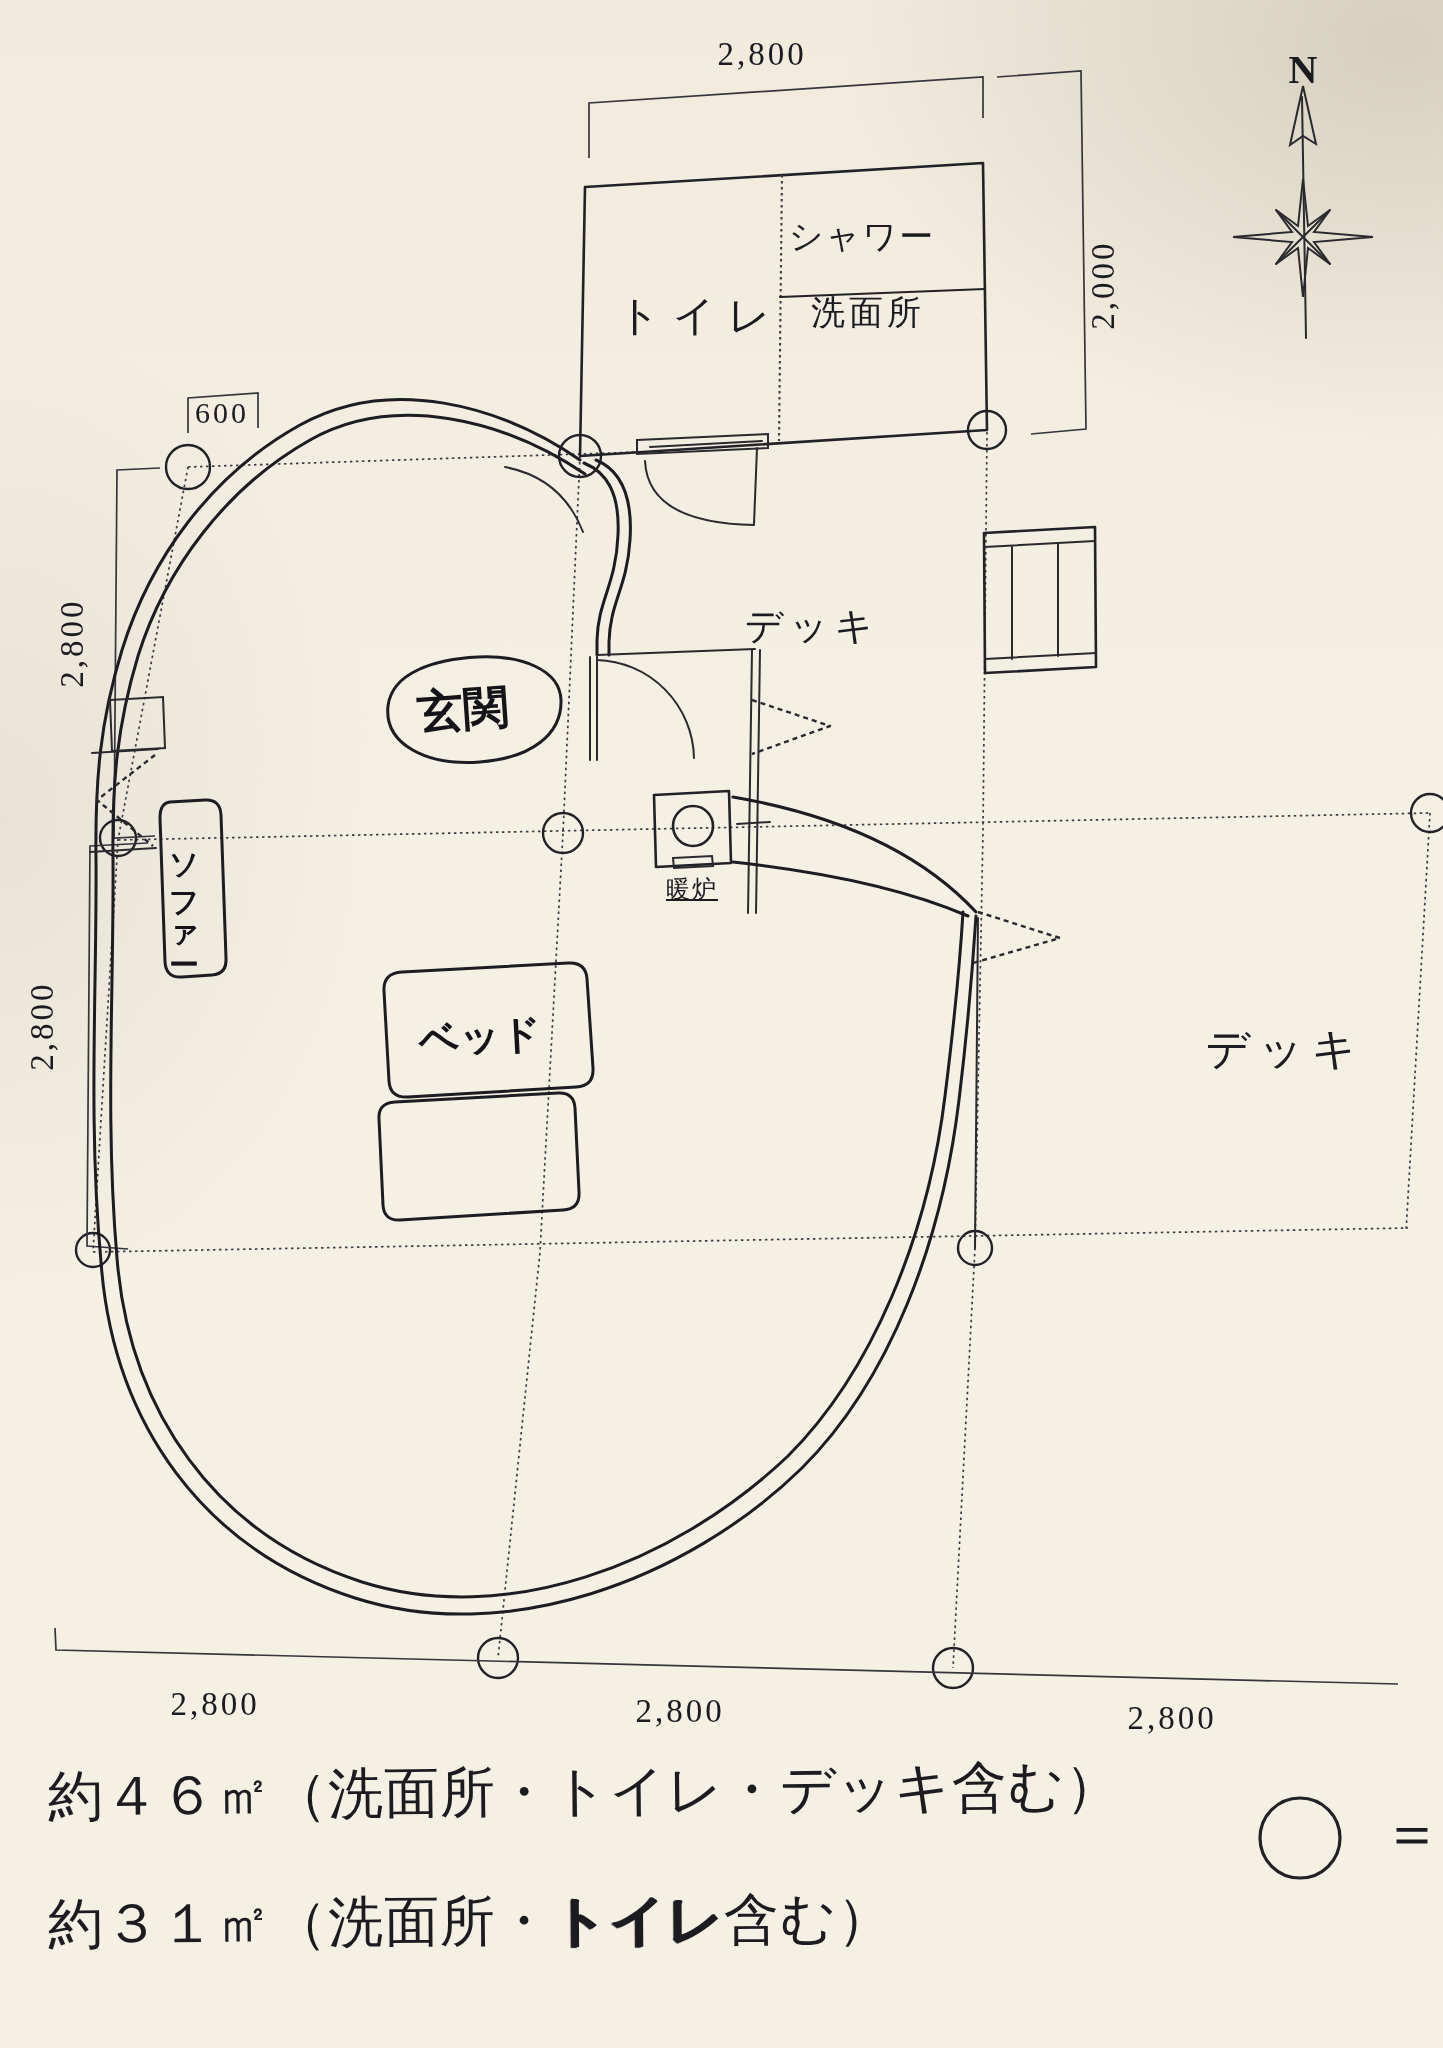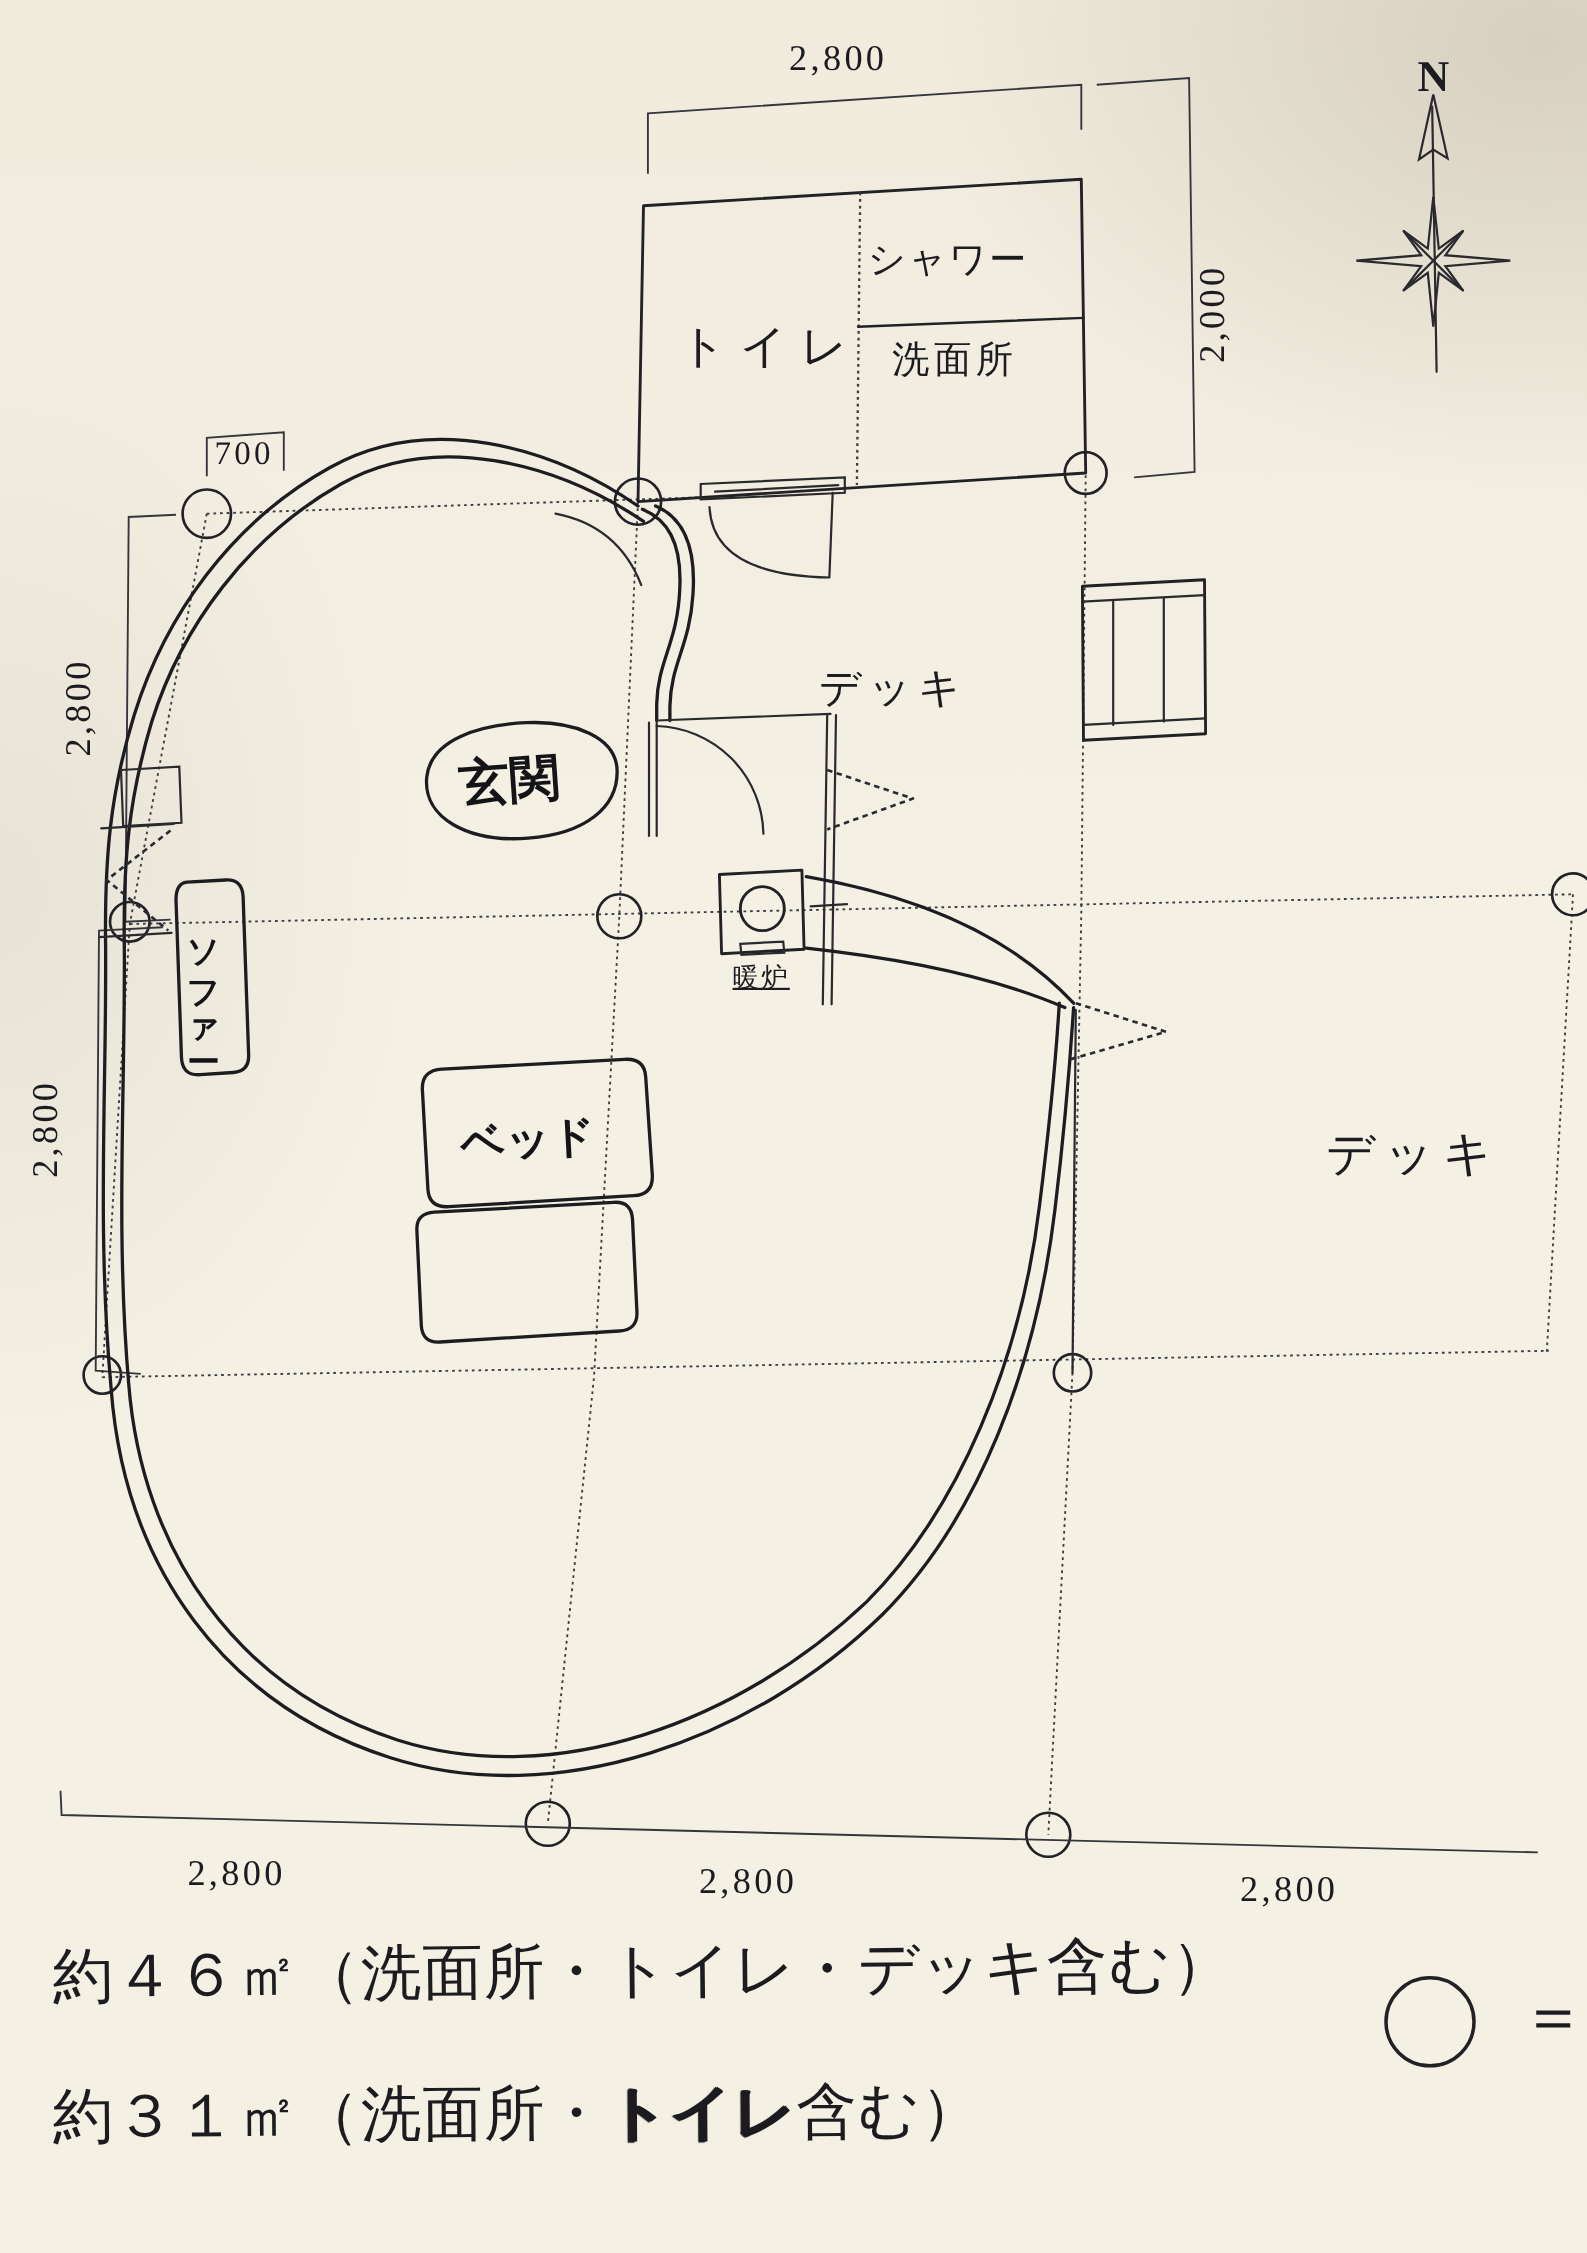--- a/index.html
+++ b/index.html
@@ -131,31 +131,31 @@
     <path class="thin" d="M 1302,97 L 1306,338"></path>
     <path class="thin" d="M 1303,86 L 1290,145 L 1303,136 L 1316,144 Z"></path>
     <path class="thin" d="M 1373,237 L 1314,242 L 1330,264 L 1308,248 L 1303,297 L 1298,248 L 1276,264 L 1292,242 L 1233,237 L 1292,232 L 1276,210 L 1298,226 L 1303,179 L 1308,226 L 1330,210 L 1314,232 Z"></path>
     <path class="thin" d="M 1330,210 L 1276,264 M 1276,210 L 1330,264"></path>
   </g>
 
   <circle class="node" cx="1300" cy="1838" r="40" style="stroke-width:3.2"></circle>
 </svg>
 
 <div class="lbl dimtxt" style="left:692px;top:36px;width:140px;">2,800</div>
-<div class="lbl dimtxt" style="left:172px;top:396px;width:100px;font-size:30px;">700</div>
+<div class="lbl dimtxt" style="left:172px;top:396px;width:100px;font-size:30px;">600</div>
 <div class="lbl dimtxt rot" style="left:1033px;top:267px;width:140px;">2,000</div>
 <div class="lbl dimtxt rot" style="left:2px;top:625px;width:140px;">2,800</div>
 <div class="lbl dimtxt rot" style="left:-28px;top:1008px;width:140px;">2,800</div>
 <div class="lbl dimtxt" style="left:135px;top:1686px;width:160px;">2,800</div>
 <div class="lbl dimtxt" style="left:600px;top:1693px;width:160px;">2,800</div>
 <div class="lbl dimtxt" style="left:1092px;top:1700px;width:160px;">2,800</div>
 
 <div class="lbl room" style="left:600px;top:293px;width:200px;font-size:42px;letter-spacing:12px;">トイレ</div>
 <div class="lbl room-s" style="left:762px;top:218px;width:200px;">シャワー</div>
-<div class="lbl room-s" style="left:768px;top:309px;width:200px;letter-spacing:4px;">洗面所</div>
+<div class="lbl room-s" style="left:768px;top:294px;width:200px;letter-spacing:4px;">洗面所</div>
 <div class="lbl" style="left:712px;top:606px;width:200px;font-size:38px;letter-spacing:6px;">デッキ</div>
 <div class="lbl" style="left:1165px;top:1026px;width:240px;font-size:44px;letter-spacing:8px;">デッキ</div>
 <div class="lbl hand" style="left:393px;top:684px;width:140px;font-size:46px;font-weight:600;transform:rotate(-4deg);">玄関</div>
 <div class="lbl" style="left:642px;top:876px;width:100px;font-size:24px;letter-spacing:2px;text-decoration:underline;">暖炉</div>
 <div class="lbl hand sofa-lbl" style="left:168px;top:818px;height:150px;font-weight:600;">ソファー</div>
 <div class="lbl hand" style="left:400px;top:1014px;width:160px;font-size:40px;font-weight:600;transform:rotate(-3deg);">ベッド</div>
 
 <div class="lbl" style="left:1273px;top:48px;width:60px;font-size:40px;font-weight:bold;">N</div>
 
 <div class="lbl note" style="left:48px;top:1762px;transform:rotate(-0.6deg);">約４６㎡（洗面所・トイレ・デッキ含む）</div>

